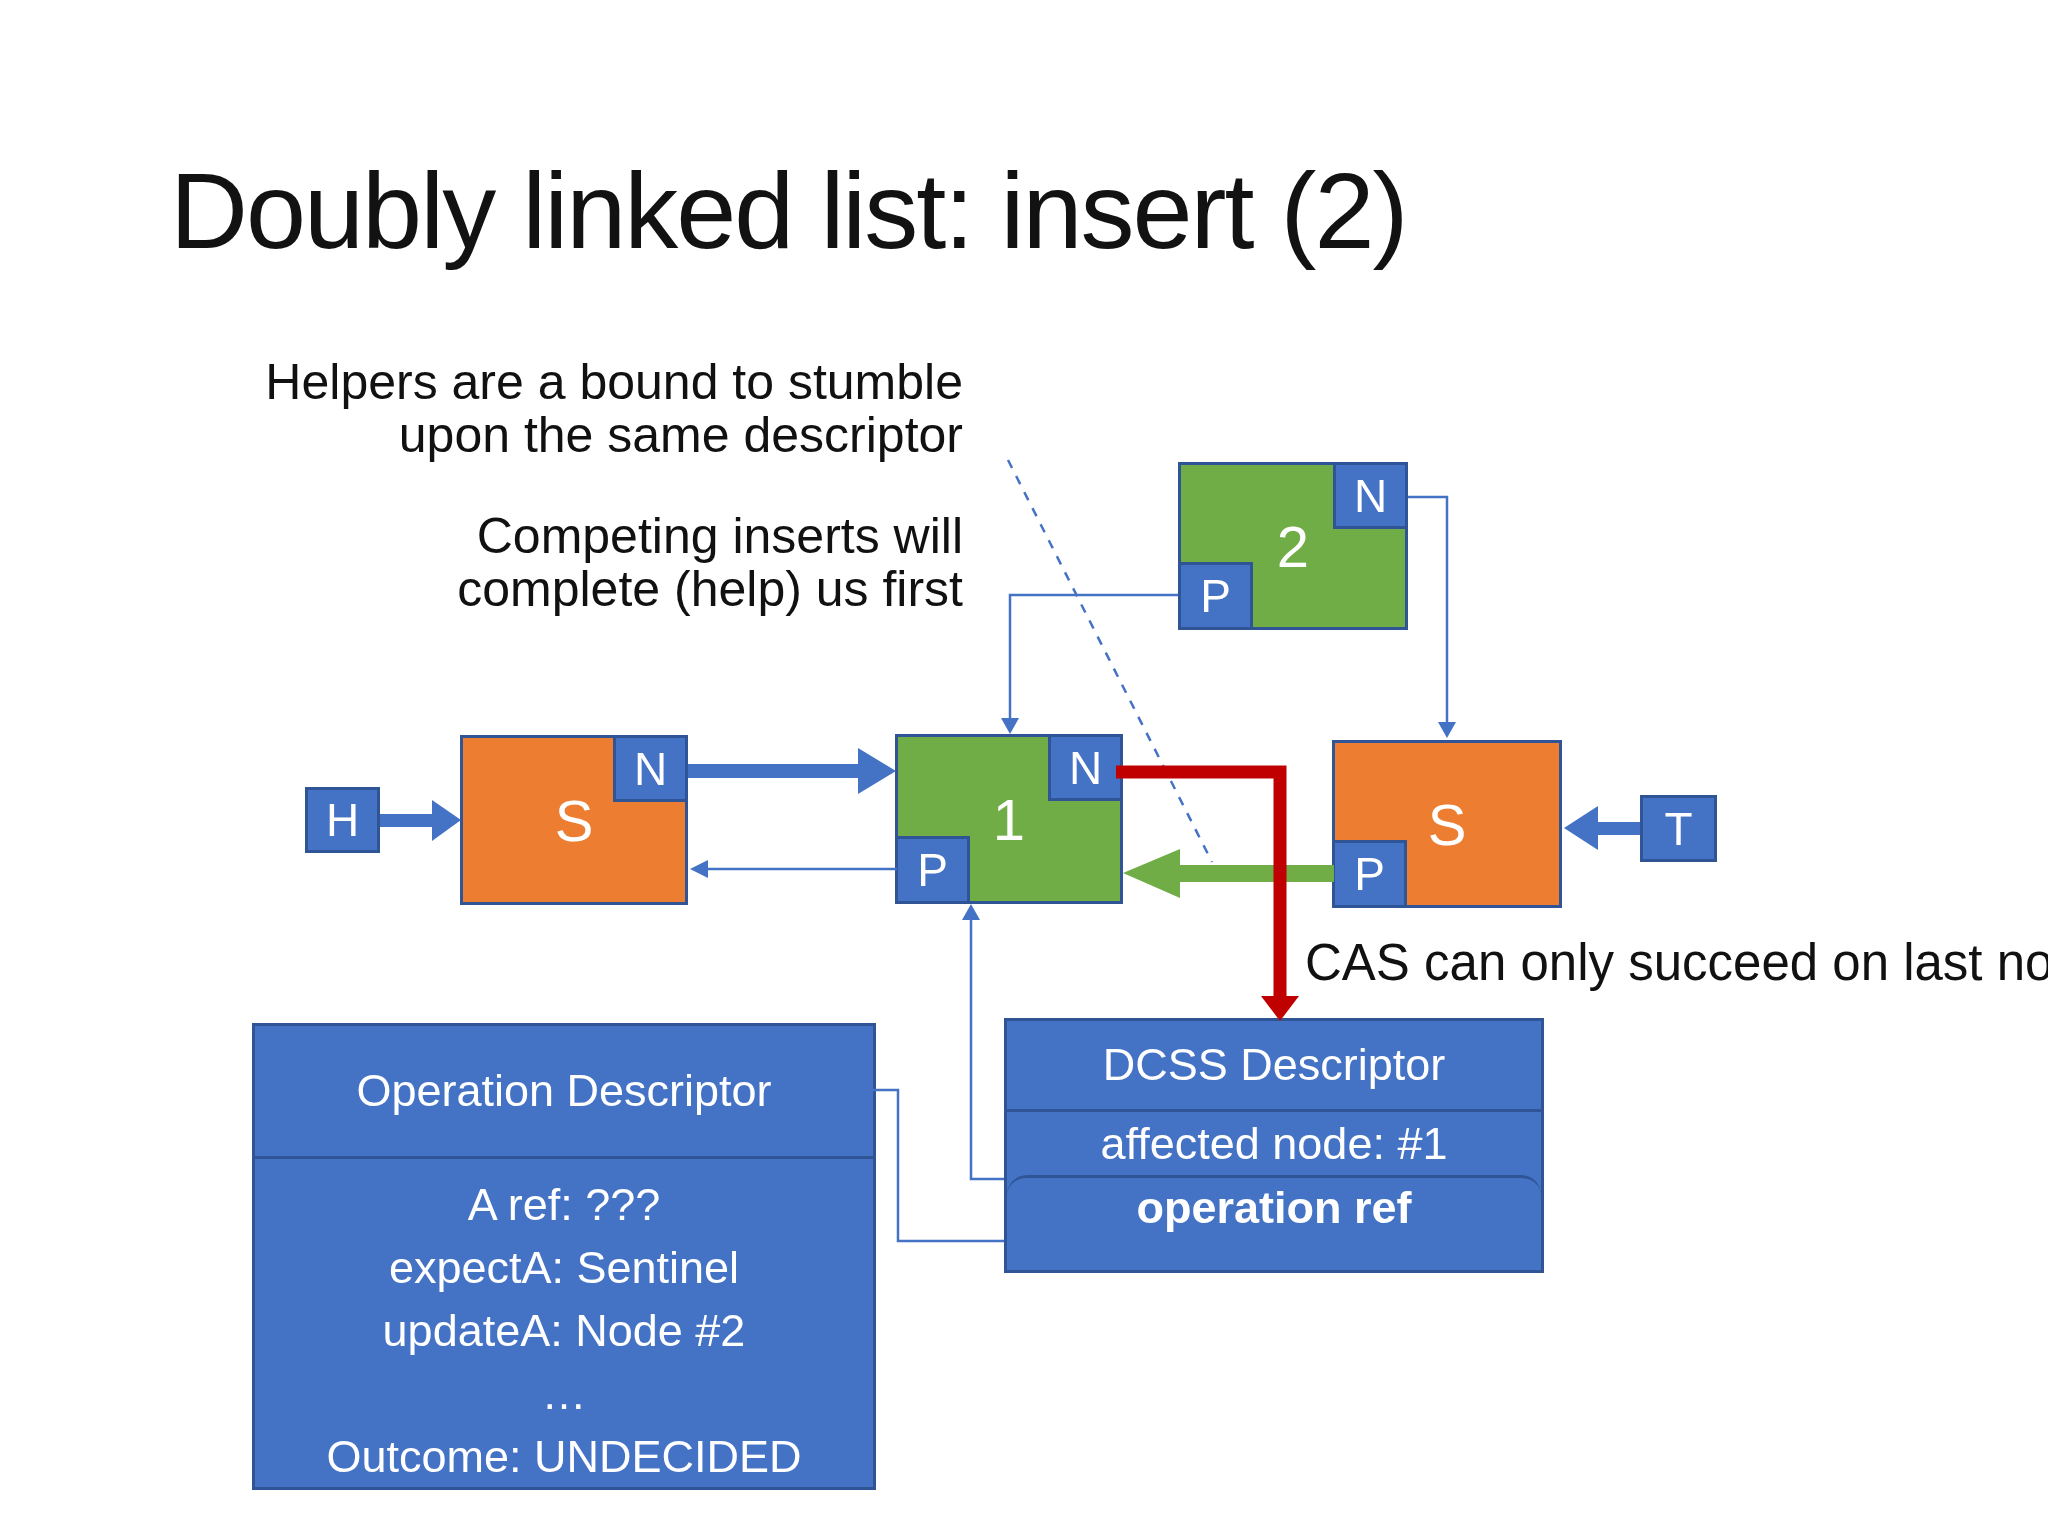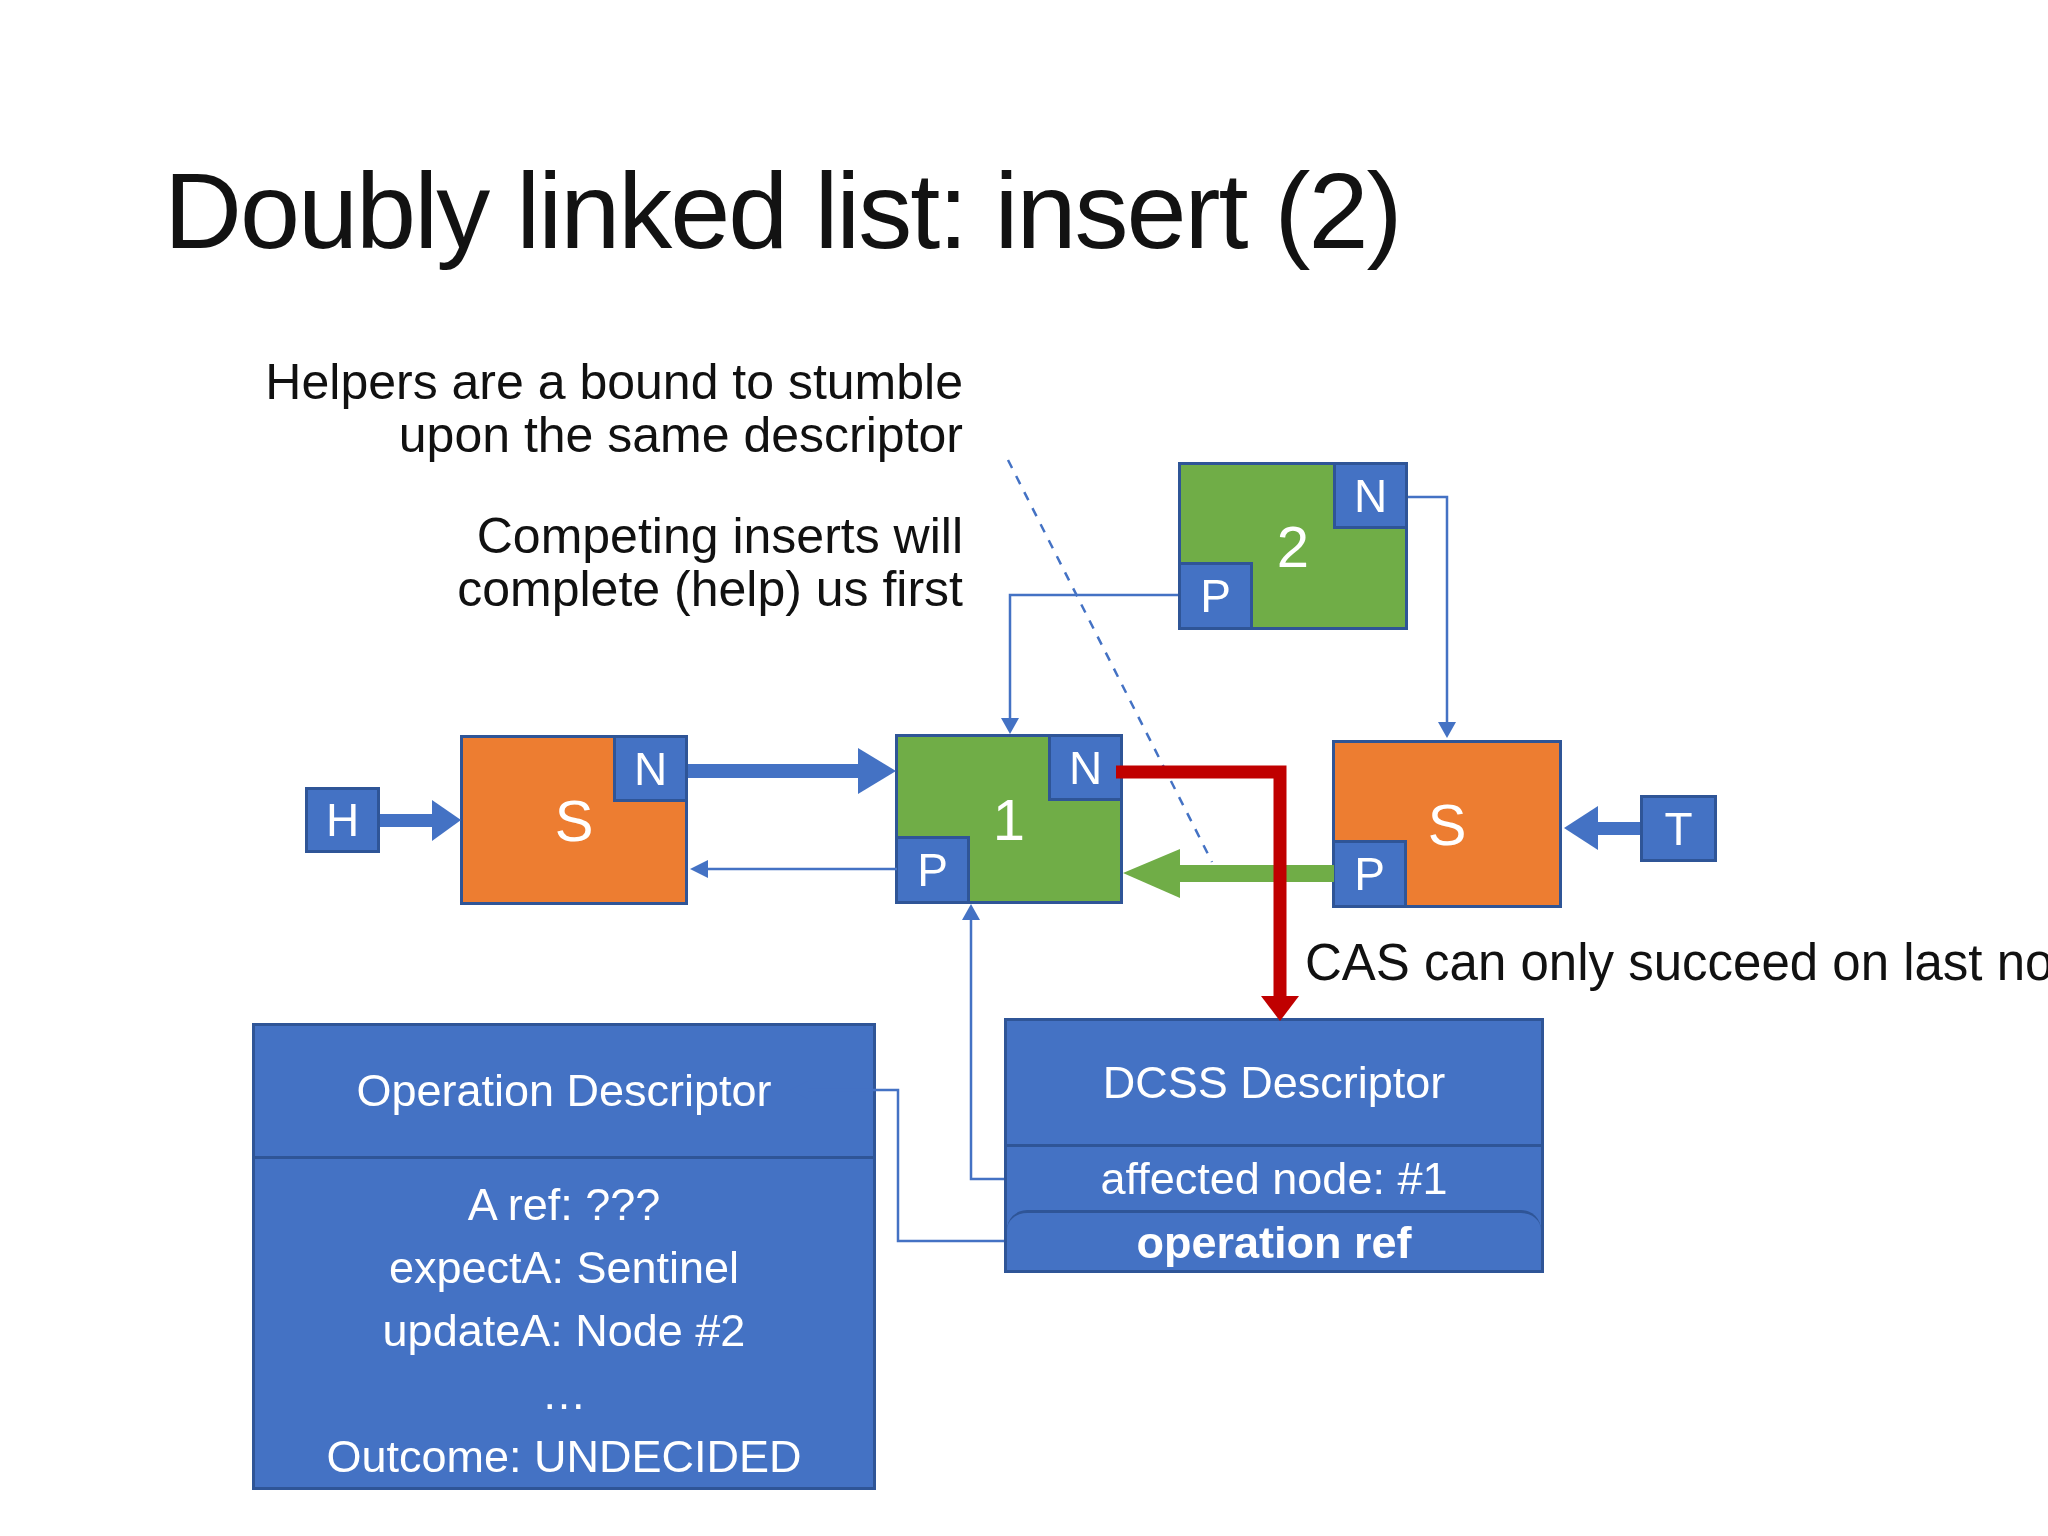--- a/index.html
+++ b/index.html
@@ -2,21 +2,21 @@
 <html><head>
 <meta charset="utf-8">
 <style>
   html,body{margin:0;padding:0;background:#ffffff;}
   .stage{
     position:relative;width:2048px;height:1536px;background:#ffffff;overflow:hidden;
     font-family:"Liberation Sans", sans-serif;
   }
   .abs{position:absolute;}
   .title{
-    left:164px;top:148px;font-size:108px;letter-spacing:-2px;color:#121212;white-space:nowrap;
+    left:170px;top:148px;font-size:108px;letter-spacing:-2px;color:#121212;white-space:nowrap;
   }
   .note{color:#111111;font-size:50px;line-height:1.06;white-space:nowrap;}
   .note-right{text-align:right;}
   .note-helpers{right:1085px;top:356px;}
   .note-competing{right:1085px;top:510px;}
   .note-cas{left:1305px;top:936px;font-size:51px;}
   
   .node{
     position:absolute;border:3px solid #2F5597;box-sizing:border-box;
     display:flex;align-items:center;justify-content:center;
@@ -118,21 +118,21 @@
     <div class="op-body">
       <div>A ref: ???</div>
       <div>expectA: Sentinel</div>
       <div>updateA: Node #2</div>
       <div>…</div>
       <div>Outcome: UNDECIDED</div>
     </div>
   </div>
 
   <div class="desc" style="left:1004px;top:1018px;width:540px;height:255px;">
-    <div class="desc-header" style="height:126px;">DCSS Descriptor</div>
+    <div class="desc-header" style="height:91px;">DCSS Descriptor</div>
     <div class="dcss-row">affected node: #1</div>
     <div class="dcss-row">operation ref</div>
   </div>
 
   <svg class="overlay" width="2048" height="1536" viewBox="0 0 2048 1536">
 
     <line x1="1008" y1="460" x2="1212" y2="862" stroke="#4472C4" stroke-width="2.5" stroke-dasharray="9 9"></line>
 
     <g stroke="#4472C4" fill="#4472C4">
       <polyline points="897,869 706,869" fill="none" stroke-width="2.5"></polyline>

